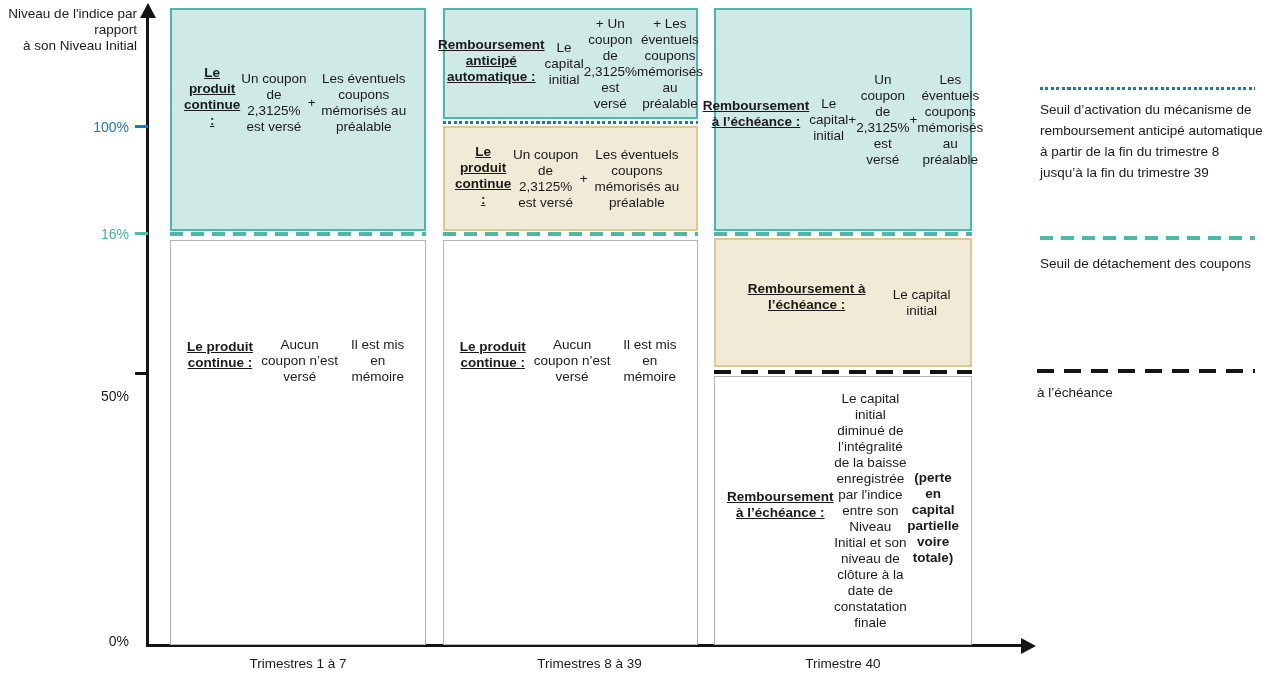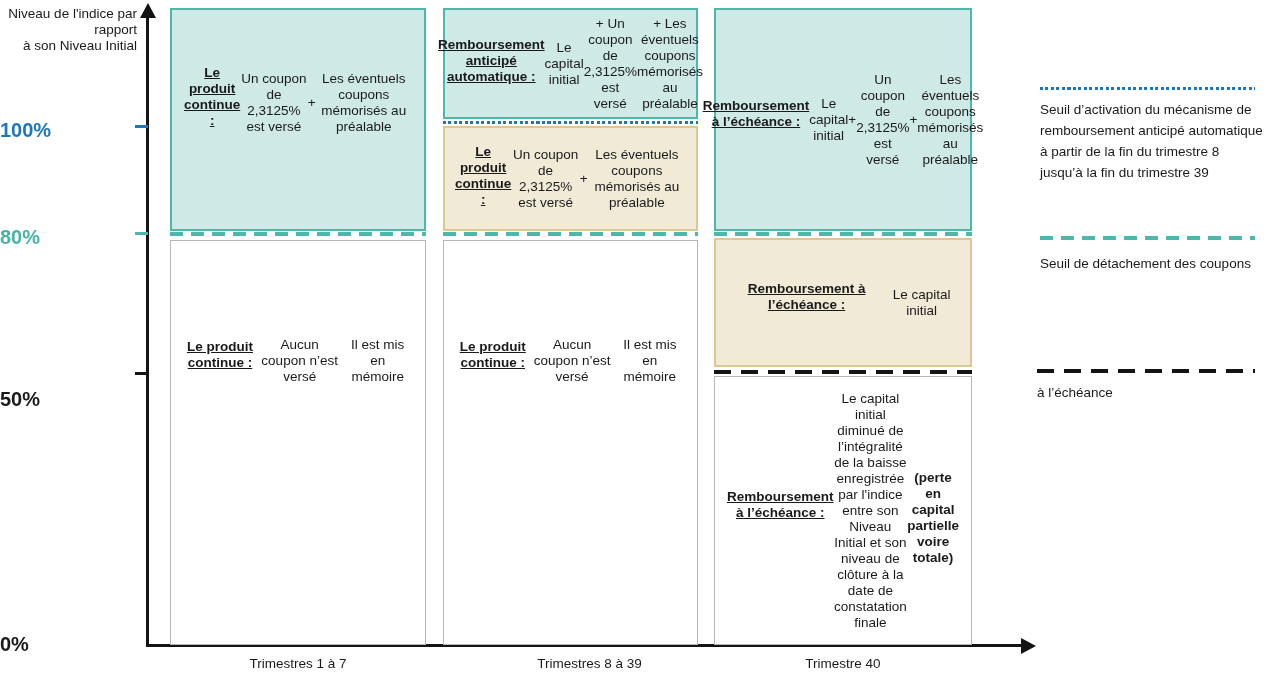--- a/index.html
+++ b/index.html
@@ -12,22 +12,22 @@
   .axis-h { position:absolute; left:146px; top:644px; width:876px; height:3px; background:#141414; }
   .arrow-up { position:absolute; left:140px; top:3px; width:0; height:0;
               border-left:8px solid transparent; border-right:8px solid transparent;
               border-bottom:15px solid #141414; }
   .arrow-right { position:absolute; left:1021px; top:638px; width:0; height:0;
               border-top:8px solid transparent; border-bottom:8px solid transparent;
               border-left:15px solid #141414; }
 
   .y-title { position:absolute; left:0; top:6px; width:137px; text-align:right;
              font-size:13.5px; line-height:16px; }
-  .tick-label { position:absolute; left:0; width:129px; text-align:left;
-                font-size:20px; font-weight:bold; }
+  .tick-label { position:absolute; left:0; width:129px; text-align:right;
+                font-size:14px; font-weight:normal; }
   .tick-mark { position:absolute; width:13px; height:3px; }
   .c-blue { color:#1b78be; } .bg-blue { background:#1b78be; }
   .c-teal { color:#45b3a7; } .bg-teal { background:#4cb8ac; }
   .bg-black { background:#141414; }
 
   
   .box { position:absolute; display:flex; flex-direction:row; justify-content:center;
          align-items:center; text-align:center; font-size:13.5px; line-height:16px;
          padding:6px 12px; }
   .box-teal  { background:#cfe9e7; border:2px solid #4cb8ac; }
@@ -57,21 +57,21 @@
     <span style="display:block">rapport</span>
     <span style="display:block">à son Niveau Initial</span>
   </div>
   <div class="axis-v"></div>
   <div class="arrow-up"></div>
   <div class="axis-h"></div>
   <div class="arrow-right"></div>
 
   <div class="tick-label c-blue" style="top:119px">100%</div>
   <div class="tick-mark bg-blue" style="left:135px;top:125px"></div>
-  <div class="tick-label c-teal" style="top:226px">80%</div>
+  <div class="tick-label c-teal" style="top:226px">16%</div>
   <div class="tick-mark bg-teal" style="left:135px;top:232px"></div>
   <div class="tick-label" style="top:388px">50%</div>
   <div class="tick-mark bg-black" style="left:135px;top:372px"></div>
   <div class="tick-label" style="top:633px">0%</div>
 
   <div class="box box-teal" style="left:170px;top:8px;width:256px;height:223px;padding-bottom:40px">
     <div class="box-title">Le produit continue :</div>
     <div>Un coupon de 2,3125% est versé</div>
     <div>+</div>
     <div>Les éventuels coupons mémorisés au préalable</div>

